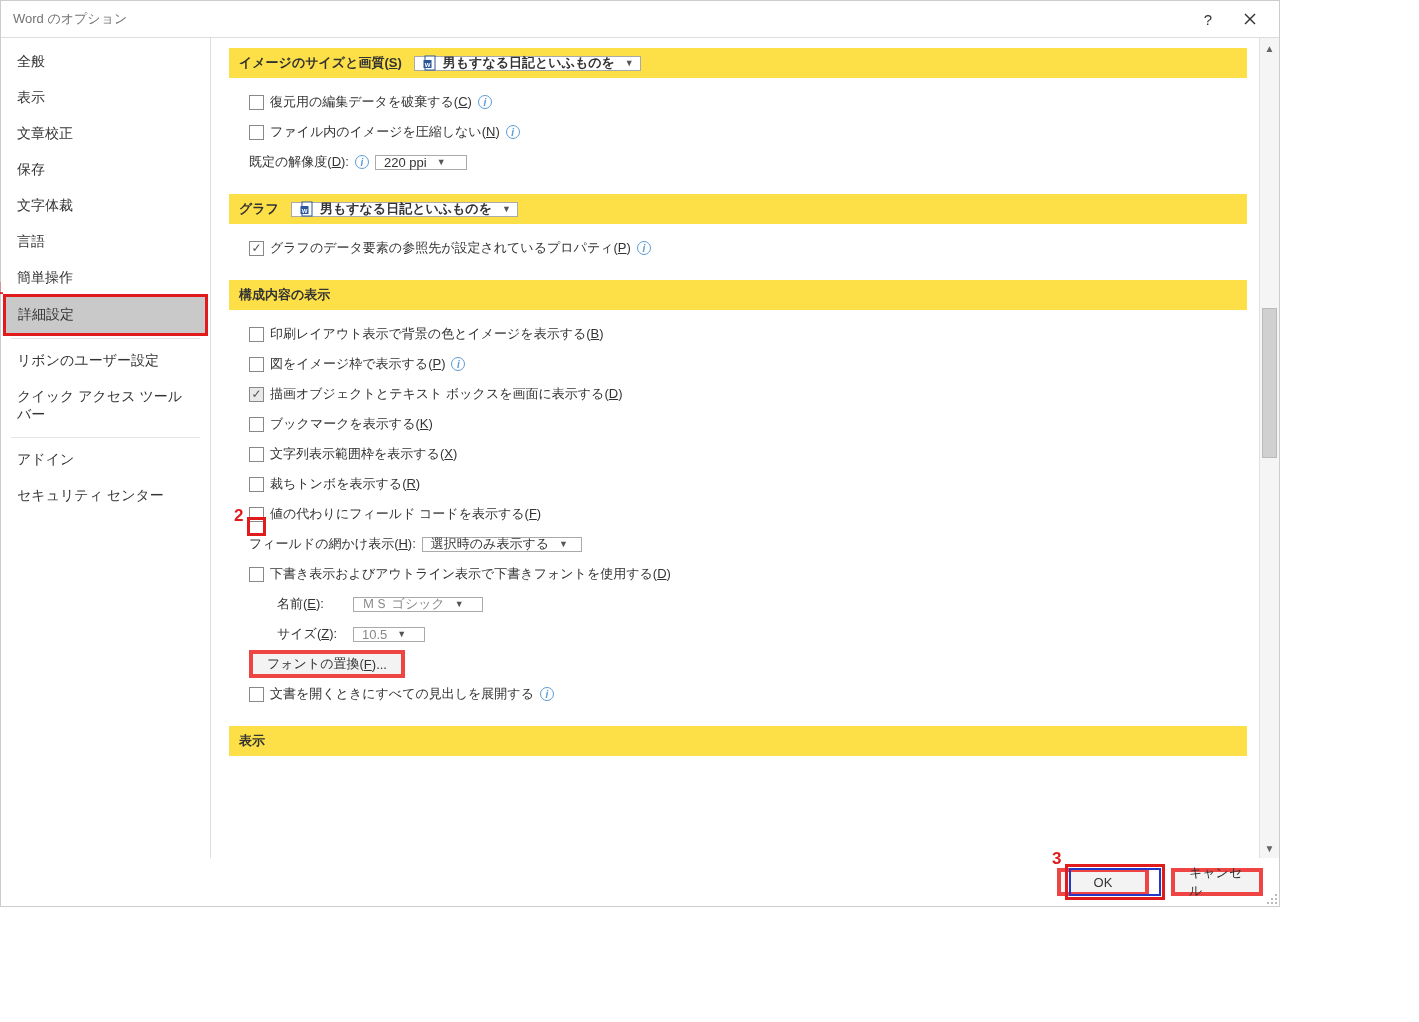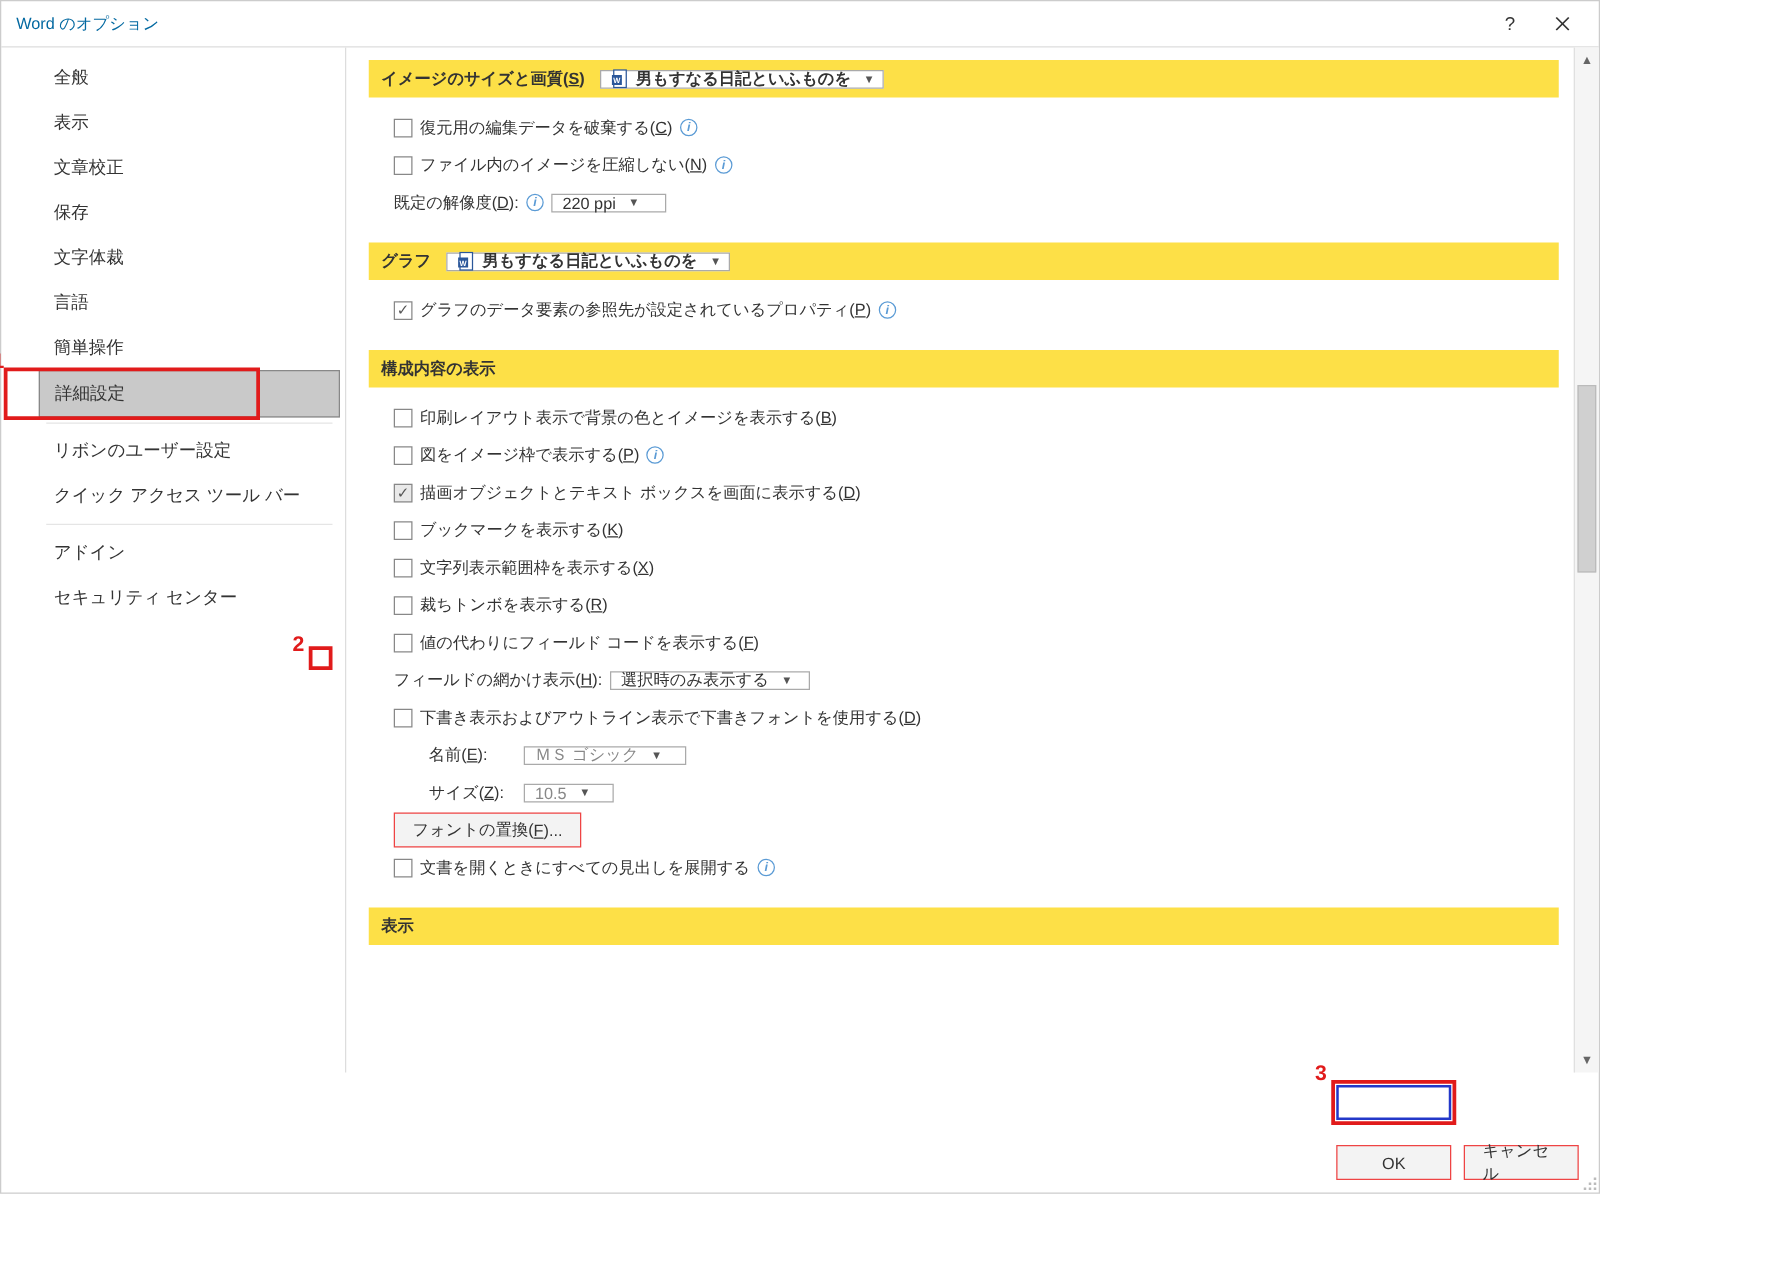--- a/index.html
+++ b/index.html
@@ -1,22 +1,22 @@
 <!DOCTYPE html>
 <html><head>
 <meta charset="utf-8">
 <style>
   * { box-sizing: border-box; font-family: "Meiryo UI", "Yu Gothic UI", sans-serif; }
   body { margin: 0; background: #fff; font-size: 13px; color: #333; }
   .dialog { width: 1280px; border: 1px solid #ccc; position: relative; background: #fff; }
   .titlebar { display: flex; align-items: center; height: 36px; padding: 0 8px 0 12px; }
-  .titlebar .title { flex: 1; font-size: 13px; color: #0369a1; }
+  .titlebar .title { flex: 1; font-size: 13px; color: #737373; }
   .titlebar .ctrl { width: 42px; height: 28px; display: flex; align-items: center; justify-content: center; cursor: pointer; color: #333; font-size: 15px; }
   .body { display: flex; border-top: 1px solid #ddd; }
-  .sidebar { width: 250px; border-right: 1px solid #ddd; padding: 6px 4px; min-height: 820px; margin-left: 26px; }
+  .sidebar { width: 210px; border-right: 1px solid #ddd; padding: 6px 4px; min-height: 820px; }
   .sidebar .item { padding: 9px 12px; cursor: pointer; font-size: 14px; color: #333; }
   .sidebar .item.selected { background: #c9c9c9; border: 1px solid #888; }
   .sidebar .divider { border-top: 1px solid #e5e5e5; margin: 4px 6px; }
   .content-wrap { flex: 1; display: flex; }
   .content { flex: 1; padding: 10px 12px 12px 18px; overflow: hidden; }
   .vscroll { width: 20px; background: #f5f5f5; border-left: 1px solid #e0e0e0; position: relative; }
   .vscroll .up, .vscroll .down { height: 20px; display: flex; align-items: center; justify-content: center; font-size: 10px; color: #666; cursor: pointer; }
   .vscroll .thumb { position: absolute; left: 2px; right: 2px; background: #d0d0d0; border: 1px solid #bbb; cursor: pointer; }
 
   .section-header { background: #fde047; padding: 6px 10px; font-weight: bold; display: flex; align-items: center; gap: 12px; margin-top: 8px; }
@@ -25,22 +25,22 @@
   .row { display: flex; align-items: center; min-height: 28px; gap: 6px; margin: 2px 0; }
   .row.indent { padding-left: 28px; }
   .checkbox { width: 15px; height: 15px; border: 1px solid #888; display: inline-flex; align-items: center; justify-content: center; background: #fff; cursor: pointer; flex-shrink: 0; }
   .checkbox.checked::after { content: "✓"; font-size: 12px; color: #555; line-height: 1; }
   .checkbox.checked.gray { background: #e9e9e9; }
   .dropdown { border: 1px solid #aaa; background: #fff; height: 15px; display: inline-flex; align-items: center; padding: 0 6px 0 8px; cursor: pointer; gap: 4px; }
   .dropdown .caret { font-size: 9px; color: #555; margin-left: 6px; }
   .doc-icon { width: 16px; height: 16px; display: inline-flex; align-items: center; justify-content: center; }
   .info-icon { width: 14px; height: 14px; border: 1px solid #5b9bd5; border-radius: 50%; color: #5b9bd5; font-size: 10px; display: inline-flex; align-items: center; justify-content: center; font-style: italic; font-weight: bold; cursor: pointer; }
   u.access { text-decoration: underline; }
-  .btn { border: 1px solid #ef4444; background: #f3f3f3; padding: 4px 14px; cursor: pointer; height: 28px; display: inline-flex; align-items: center; }
-  .footer { display: flex; justify-content: flex-end; align-items: flex-end; gap: 10px; padding: 10px 16px; margin-top: 48px; }
+  .btn { border: 4px solid #ef4444; background: #f3f3f3; padding: 4px 14px; cursor: pointer; height: 28px; display: inline-flex; align-items: center; }
+  .footer { display: flex; justify-content: flex-end; align-items: flex-end; gap: 22px; padding: 10px 16px; }
   .footer .btn { width: 92px; justify-content: center; }
 
   .annot { position: absolute; color: #e11b1b; font-weight: bold; font-size: 17px; font-family: Arial, sans-serif; pointer-events: none; }
   .annot-box-red { border: 3px solid #e11b1b; position: absolute; pointer-events: none; }
   .annot-box-blue { border: 2px solid #2338c9; position: absolute; pointer-events: none; }
   .resize-grip { position: absolute; right: 2px; bottom: 2px; width: 12px; height: 12px; }
   .resize-grip span { position: absolute; width: 2px; height: 2px; background: #bbb; }
 </style>
 </head>
 <body>

